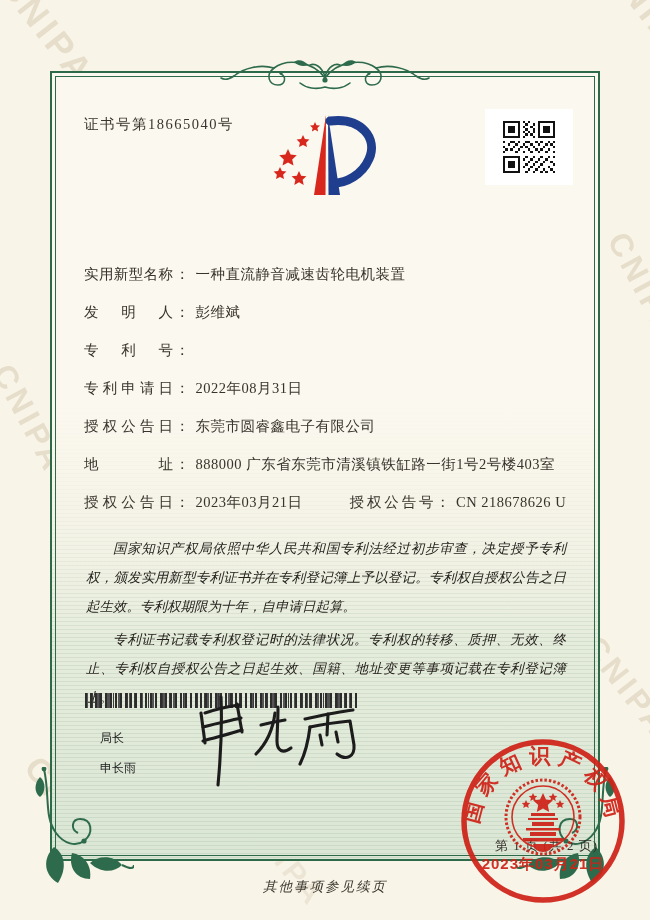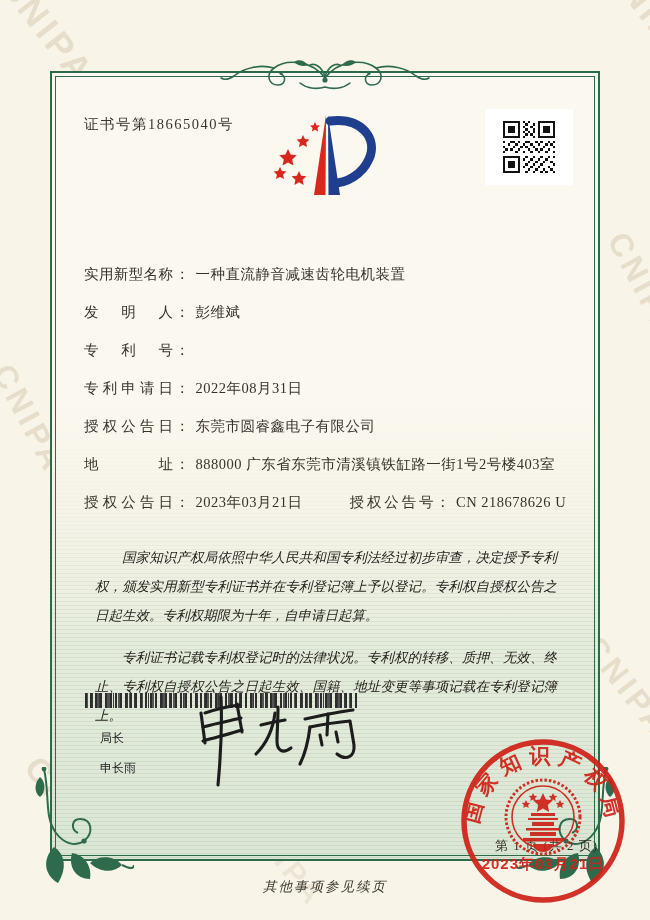--- a/index.html
+++ b/index.html
@@ -35,21 +35,21 @@
   .frow{display:flex;align-items:baseline;height:38px;line-height:20px;}
   .flabel{display:inline-block;width:89px;text-align:justify;text-align-last:justify;
           letter-spacing:0;flex:none;}
   .fcolon{flex:none;margin:0 6px 0 2px;}
   .fvalue{letter-spacing:.5px;}
   .fvalue-fixed{width:146px;flex:none;}
   .flabel2{display:inline-block;width:84px;text-align:justify;text-align-last:justify;flex:none;margin-left:8px;}
   
   .paras{position:absolute;left:30px;right:28px;top:457px;font-size:13.5px;line-height:29px;
          font-style:italic;color:#26231f;}
-  .paras p{margin:13px;text-indent:2em;text-align:justify;}
+  .paras p{margin:4px;text-indent:2em;text-align:justify;}
   
   .barcode{position:absolute;left:33px;top:620px;width:272px;height:15px;
            background-image:
              repeating-linear-gradient(90deg,#2c2c2c 0 2px,rgba(0,0,0,0) 2px 5px),
              repeating-linear-gradient(90deg,#3a3a3a 0 1px,rgba(0,0,0,0) 1px 7px),
              repeating-linear-gradient(90deg,#555 0 3px,rgba(0,0,0,0) 3px 11px);}
   .director{position:absolute;left:48px;top:650px;font-family:"Liberation Sans","DejaVu Sans",sans-serif;
             font-weight:400;font-size:12px;color:#222;line-height:30px;}
   .sig-svg{position:absolute;left:135px;top:618px;}
   .pagenum{position:absolute;left:0;right:0;top:764px;text-align:right;font-size:13px;color:#33302a;letter-spacing:1px;}

